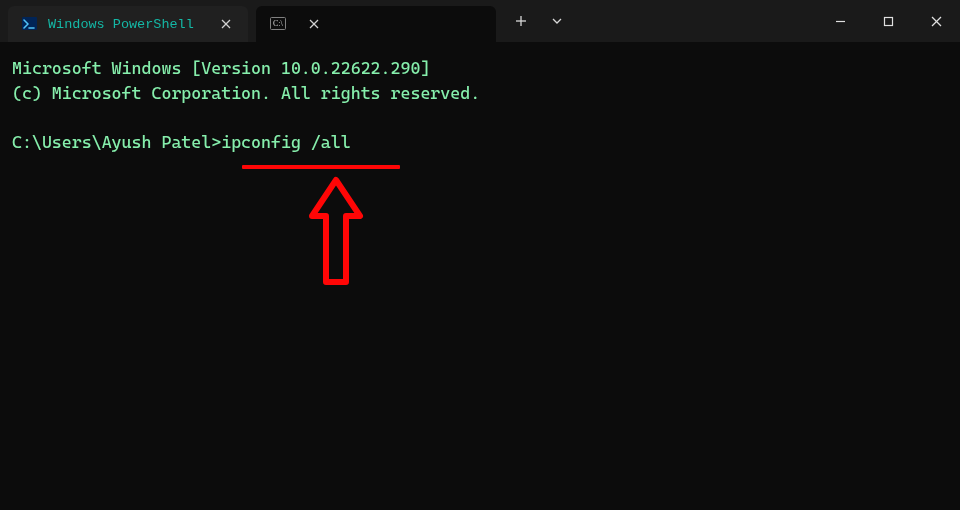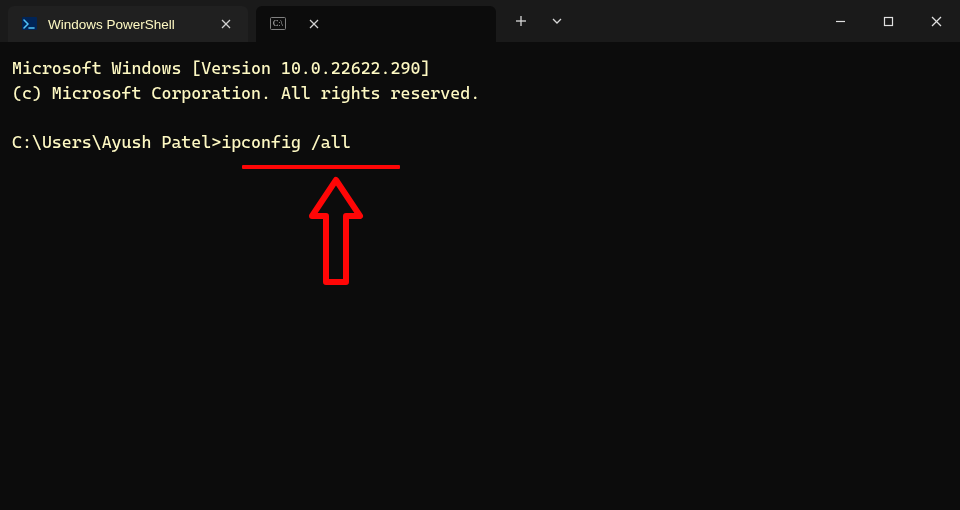--- a/index.html
+++ b/index.html
@@ -31,21 +31,22 @@
     position: relative;
     font-size: 13.5px;
     color: #e4e4e4;
     cursor: pointer;
   }
   .tab.active {
     background: #0c0c0c;
   }
   .tab.inactive {
     background: #202020;
-    color: #fef9c3;
+    color: #14b8a6;
+    font-family: Liberation Mono, monospace;
   }
   .tab .icon {
     width: 16px;
     height: 16px;
     margin-right: 10px;
     display: inline-flex;
     align-items: center;
     justify-content: center;
   }
   .tab .label {
@@ -91,21 +92,21 @@
     align-items: center;
     justify-content: center;
     color: #e0e0e0;
     cursor: pointer;
   }
   .terminal {
     padding: 14px 12px;
     font-family: Consolas, "Cascadia Mono", monospace;
     font-size: 17px;
     line-height: 1.45;
-    color: #fef9c3;
+    color: #86efac;
     white-space: pre;
   }
   .annot-underline {
     position: absolute;
     left: 242px;
     top: 165px;
     width: 158px;
     height: 4px;
     background: #ff0606;
     border-radius: 1px;

